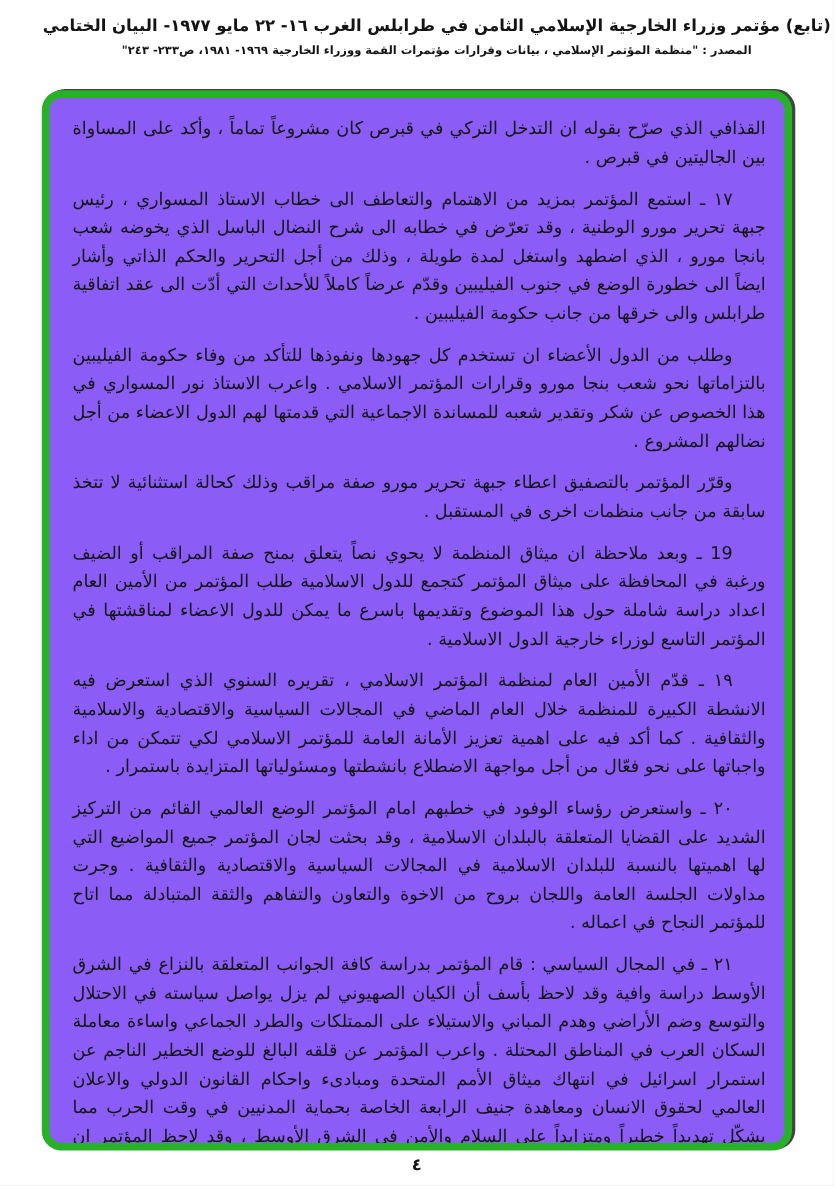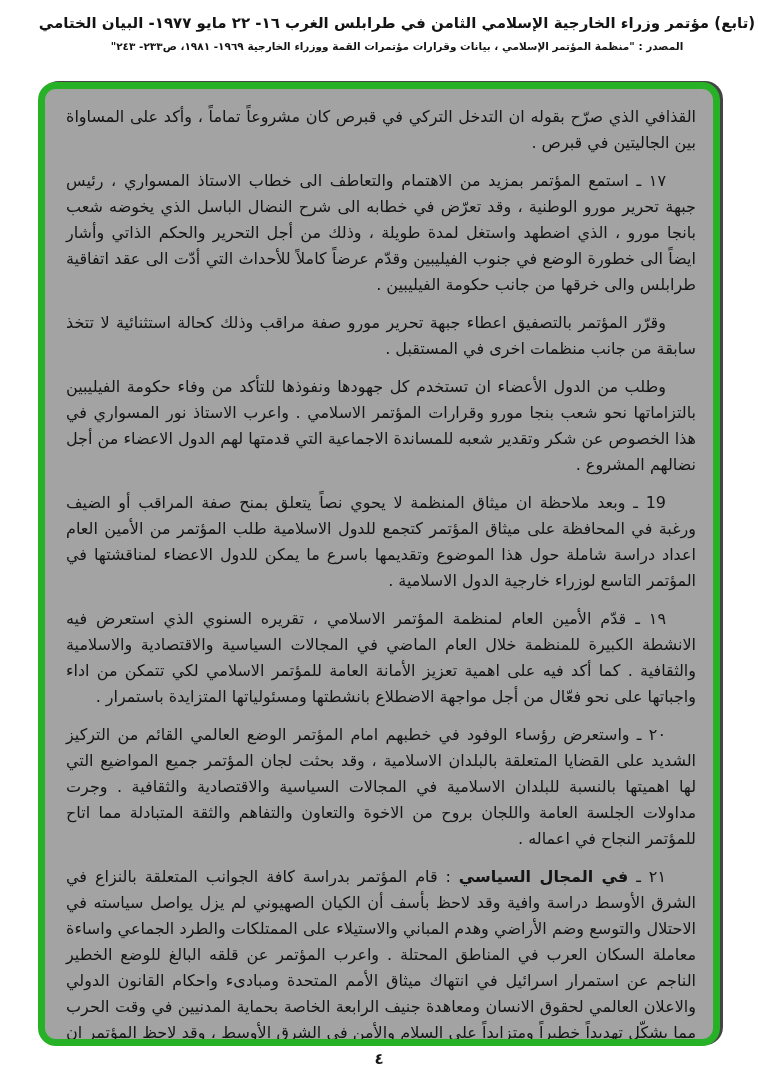--- a/index.html
+++ b/index.html
@@ -40,31 +40,31 @@
     top: 82px;
     width: 682px;
     height: 964px;
     box-sizing: border-box;
     border: 7px solid var(--green, #27b127);
     border-radius: 18px;
     box-shadow: 3px -1px 0 0 rgba(35,35,35,0.85);
     padding: 15px 17px 0 21px;
     direction: rtl;
     overflow: hidden;
-    background: #a3a3a3;
+    background: #8b5cf6;
   }
   .content-frame p {
     margin: 0 0 12px 0;
     font-size: 16px;
     line-height: 26px;
     text-align: justify;
     color: var(--ink, #141414);
   }
   .content-frame p.indent { text-indent: 30px; }
-  .bold-lead { font-weight: 700; }
+  .bold-lead { font-weight: 400; }
   .page-number {
     position: absolute;
     top: 1050px;
     left: 0;
     right: 0;
     text-align: center;
     font-size: 15px;
     font-weight: 700;
   }
 </style>
@@ -74,22 +74,22 @@
 <div class="page">
 
   <div class="doc-header">
     <div class="doc-title">(تابع) مؤتمر وزراء الخارجية الإسلامي الثامن في طرابلس الغرب ١٦- ٢٢ مايو ١٩٧٧- البيان الختامي</div>
     <div class="doc-source">المصدر : "منظمة المؤتمر الإسلامي ، بيانات وقرارات مؤتمرات القمة ووزراء الخارجية ١٩٦٩- ١٩٨١، ص٢٣٣- ٢٤٣"</div>
   </div>
 
   <div class="content-frame">
     <p>القذافي الذي صرّح بقوله ان التدخل التركي في قبرص كان مشروعاً تماماً ، وأكد على المساواة بين الجاليتين في قبرص .</p>
     <p class="indent">١٧ ـ استمع المؤتمر بمزيد من الاهتمام والتعاطف الى خطاب الاستاذ المسواري ، رئيس جبهة تحرير مورو الوطنية ، وقد تعرّض في خطابه الى شرح النضال الباسل الذي يخوضه شعب بانجا مورو ، الذي اضطهد واستغل لمدة طويلة ، وذلك من أجل التحرير والحكم الذاتي وأشار ايضاً الى خطورة الوضع في جنوب الفيليبين وقدّم عرضاً كاملاً للأحداث التي أدّت الى عقد اتفاقية طرابلس والى خرقها من جانب حكومة الفيليبين .</p>
+    <p class="indent">وطلب من الدول الأعضاء ان تستخدم كل جهودها ونفوذها للتأكد من وفاء حكومة الفيليبين بالتزاماتها نحو شعب بنجا مورو وقرارات المؤتمر الاسلامي . واعرب الاستاذ نور المسواري في هذا الخصوص عن شكر وتقدير شعبه للمساندة الاجماعية التي قدمتها لهم الدول الاعضاء من أجل نضالهم المشروع .</p>
     <p class="indent">وقرّر المؤتمر بالتصفيق اعطاء جبهة تحرير مورو صفة مراقب وذلك كحالة استثنائية لا تتخذ سابقة من جانب منظمات اخرى في المستقبل .</p>
-    <p class="indent">وطلب من الدول الأعضاء ان تستخدم كل جهودها ونفوذها للتأكد من وفاء حكومة الفيليبين بالتزاماتها نحو شعب بنجا مورو وقرارات المؤتمر الاسلامي . واعرب الاستاذ نور المسواري في هذا الخصوص عن شكر وتقدير شعبه للمساندة الاجماعية التي قدمتها لهم الدول الاعضاء من أجل نضالهم المشروع .</p>
     <p class="indent">19 ـ وبعد ملاحظة ان ميثاق المنظمة لا يحوي نصاً يتعلق بمنح صفة المراقب أو الضيف ورغبة في المحافظة على ميثاق المؤتمر كتجمع للدول الاسلامية طلب المؤتمر من الأمين العام اعداد دراسة شاملة حول هذا الموضوع وتقديمها باسرع ما يمكن للدول الاعضاء لمناقشتها في المؤتمر التاسع لوزراء خارجية الدول الاسلامية .</p>
     <p class="indent">١٩ ـ قدّم الأمين العام لمنظمة المؤتمر الاسلامي ، تقريره السنوي الذي استعرض فيه الانشطة الكبيرة للمنظمة خلال العام الماضي في المجالات السياسية والاقتصادية والاسلامية والثقافية . كما أكد فيه على اهمية تعزيز الأمانة العامة للمؤتمر الاسلامي لكي تتمكن من اداء واجباتها على نحو فعّال من أجل مواجهة الاضطلاع بانشطتها ومسئولياتها المتزايدة باستمرار .</p>
     <p class="indent">٢٠ ـ واستعرض رؤساء الوفود في خطبهم امام المؤتمر الوضع العالمي القائم من التركيز الشديد على القضايا المتعلقة بالبلدان الاسلامية ، وقد بحثت لجان المؤتمر جميع المواضيع التي لها اهميتها بالنسبة للبلدان الاسلامية في المجالات السياسية والاقتصادية والثقافية . وجرت مداولات الجلسة العامة واللجان بروح من الاخوة والتعاون والتفاهم والثقة المتبادلة مما اتاح للمؤتمر النجاح في اعماله .</p>
     <p class="indent"><span>٢١ ـ </span><span class="bold-lead">في المجال السياسي</span><span> : قام المؤتمر بدراسة كافة الجوانب المتعلقة بالنزاع في الشرق الأوسط دراسة وافية وقد لاحظ بأسف أن الكيان الصهيوني لم يزل يواصل سياسته في الاحتلال والتوسع وضم الأراضي وهدم المباني والاستيلاء على الممتلكات والطرد الجماعي واساءة معاملة السكان العرب في المناطق المحتلة . واعرب المؤتمر عن قلقه البالغ للوضع الخطير الناجم عن استمرار اسرائيل في انتهاك ميثاق الأمم المتحدة ومبادىء واحكام القانون الدولي والاعلان العالمي لحقوق الانسان ومعاهدة جنيف الرابعة الخاصة بحماية المدنيين في وقت الحرب مما يشكّل تهديداً خطيراً ومتزايداً على السلام والأمن في الشرق الأوسط ، وقد لاحظ المؤتمر ان استمرار هذا الوضع قد يدفع بالعالم الى حافة نزاع مسلح جديد .</span></p>
   </div>
 
   <div class="page-number">٤</div>
 
 </div>
 

